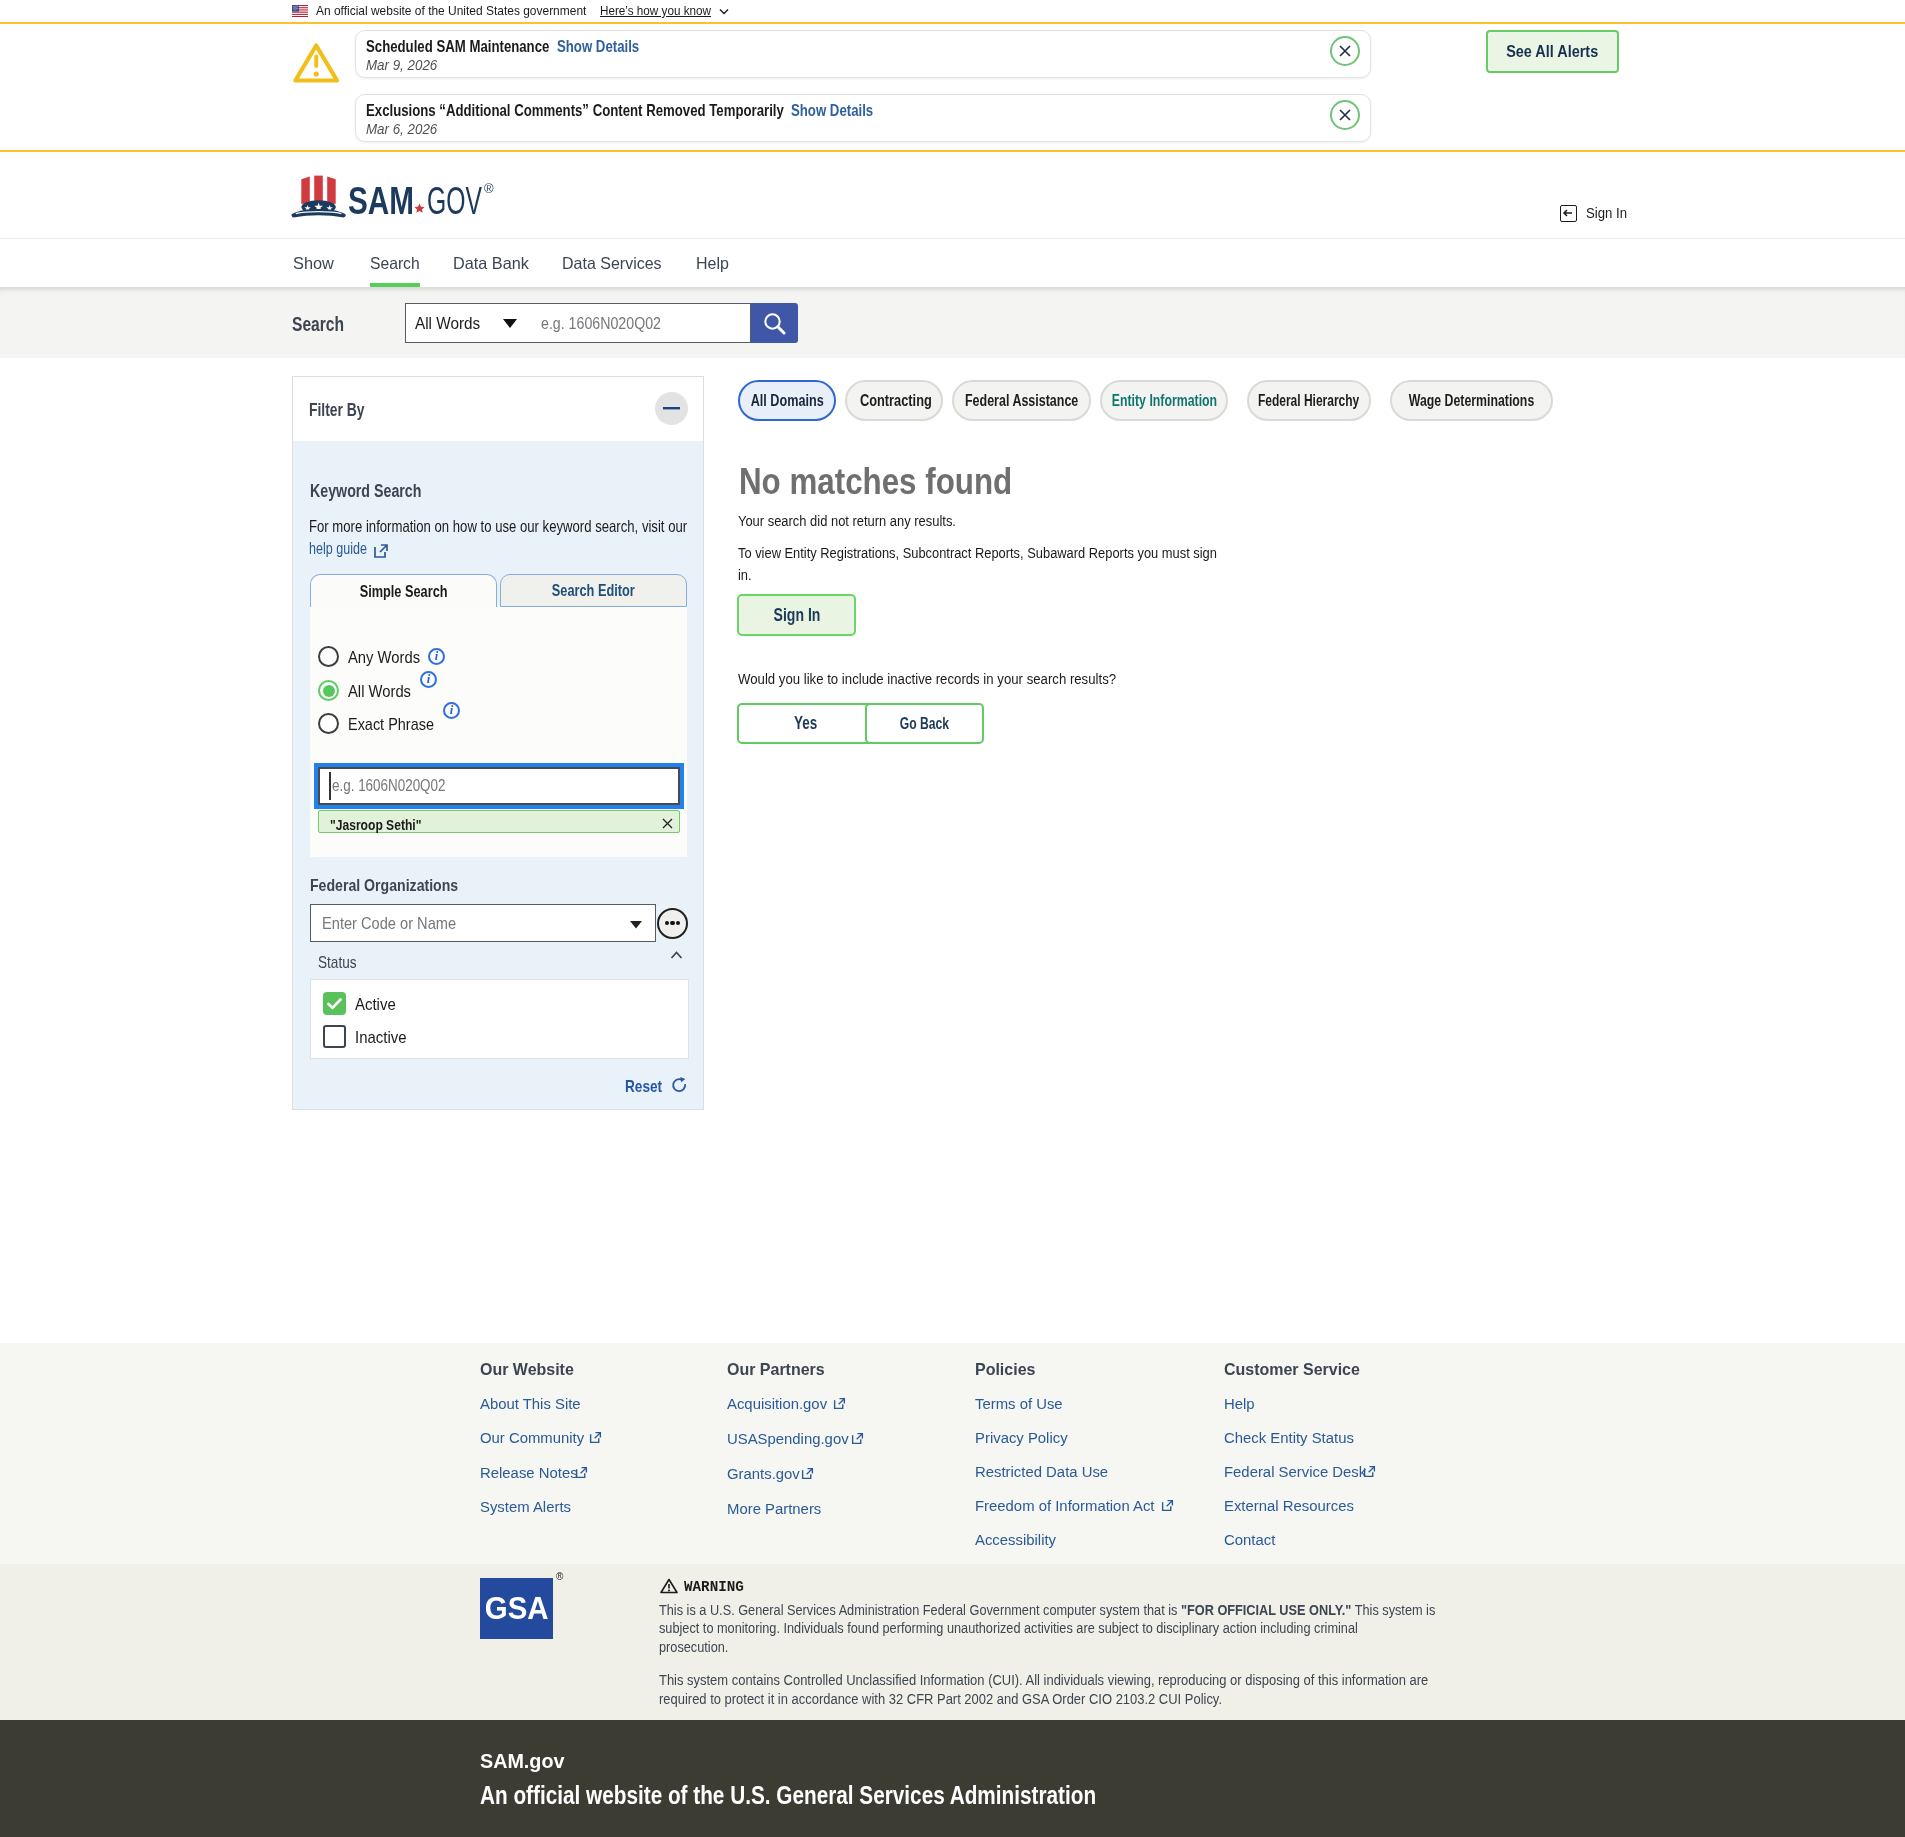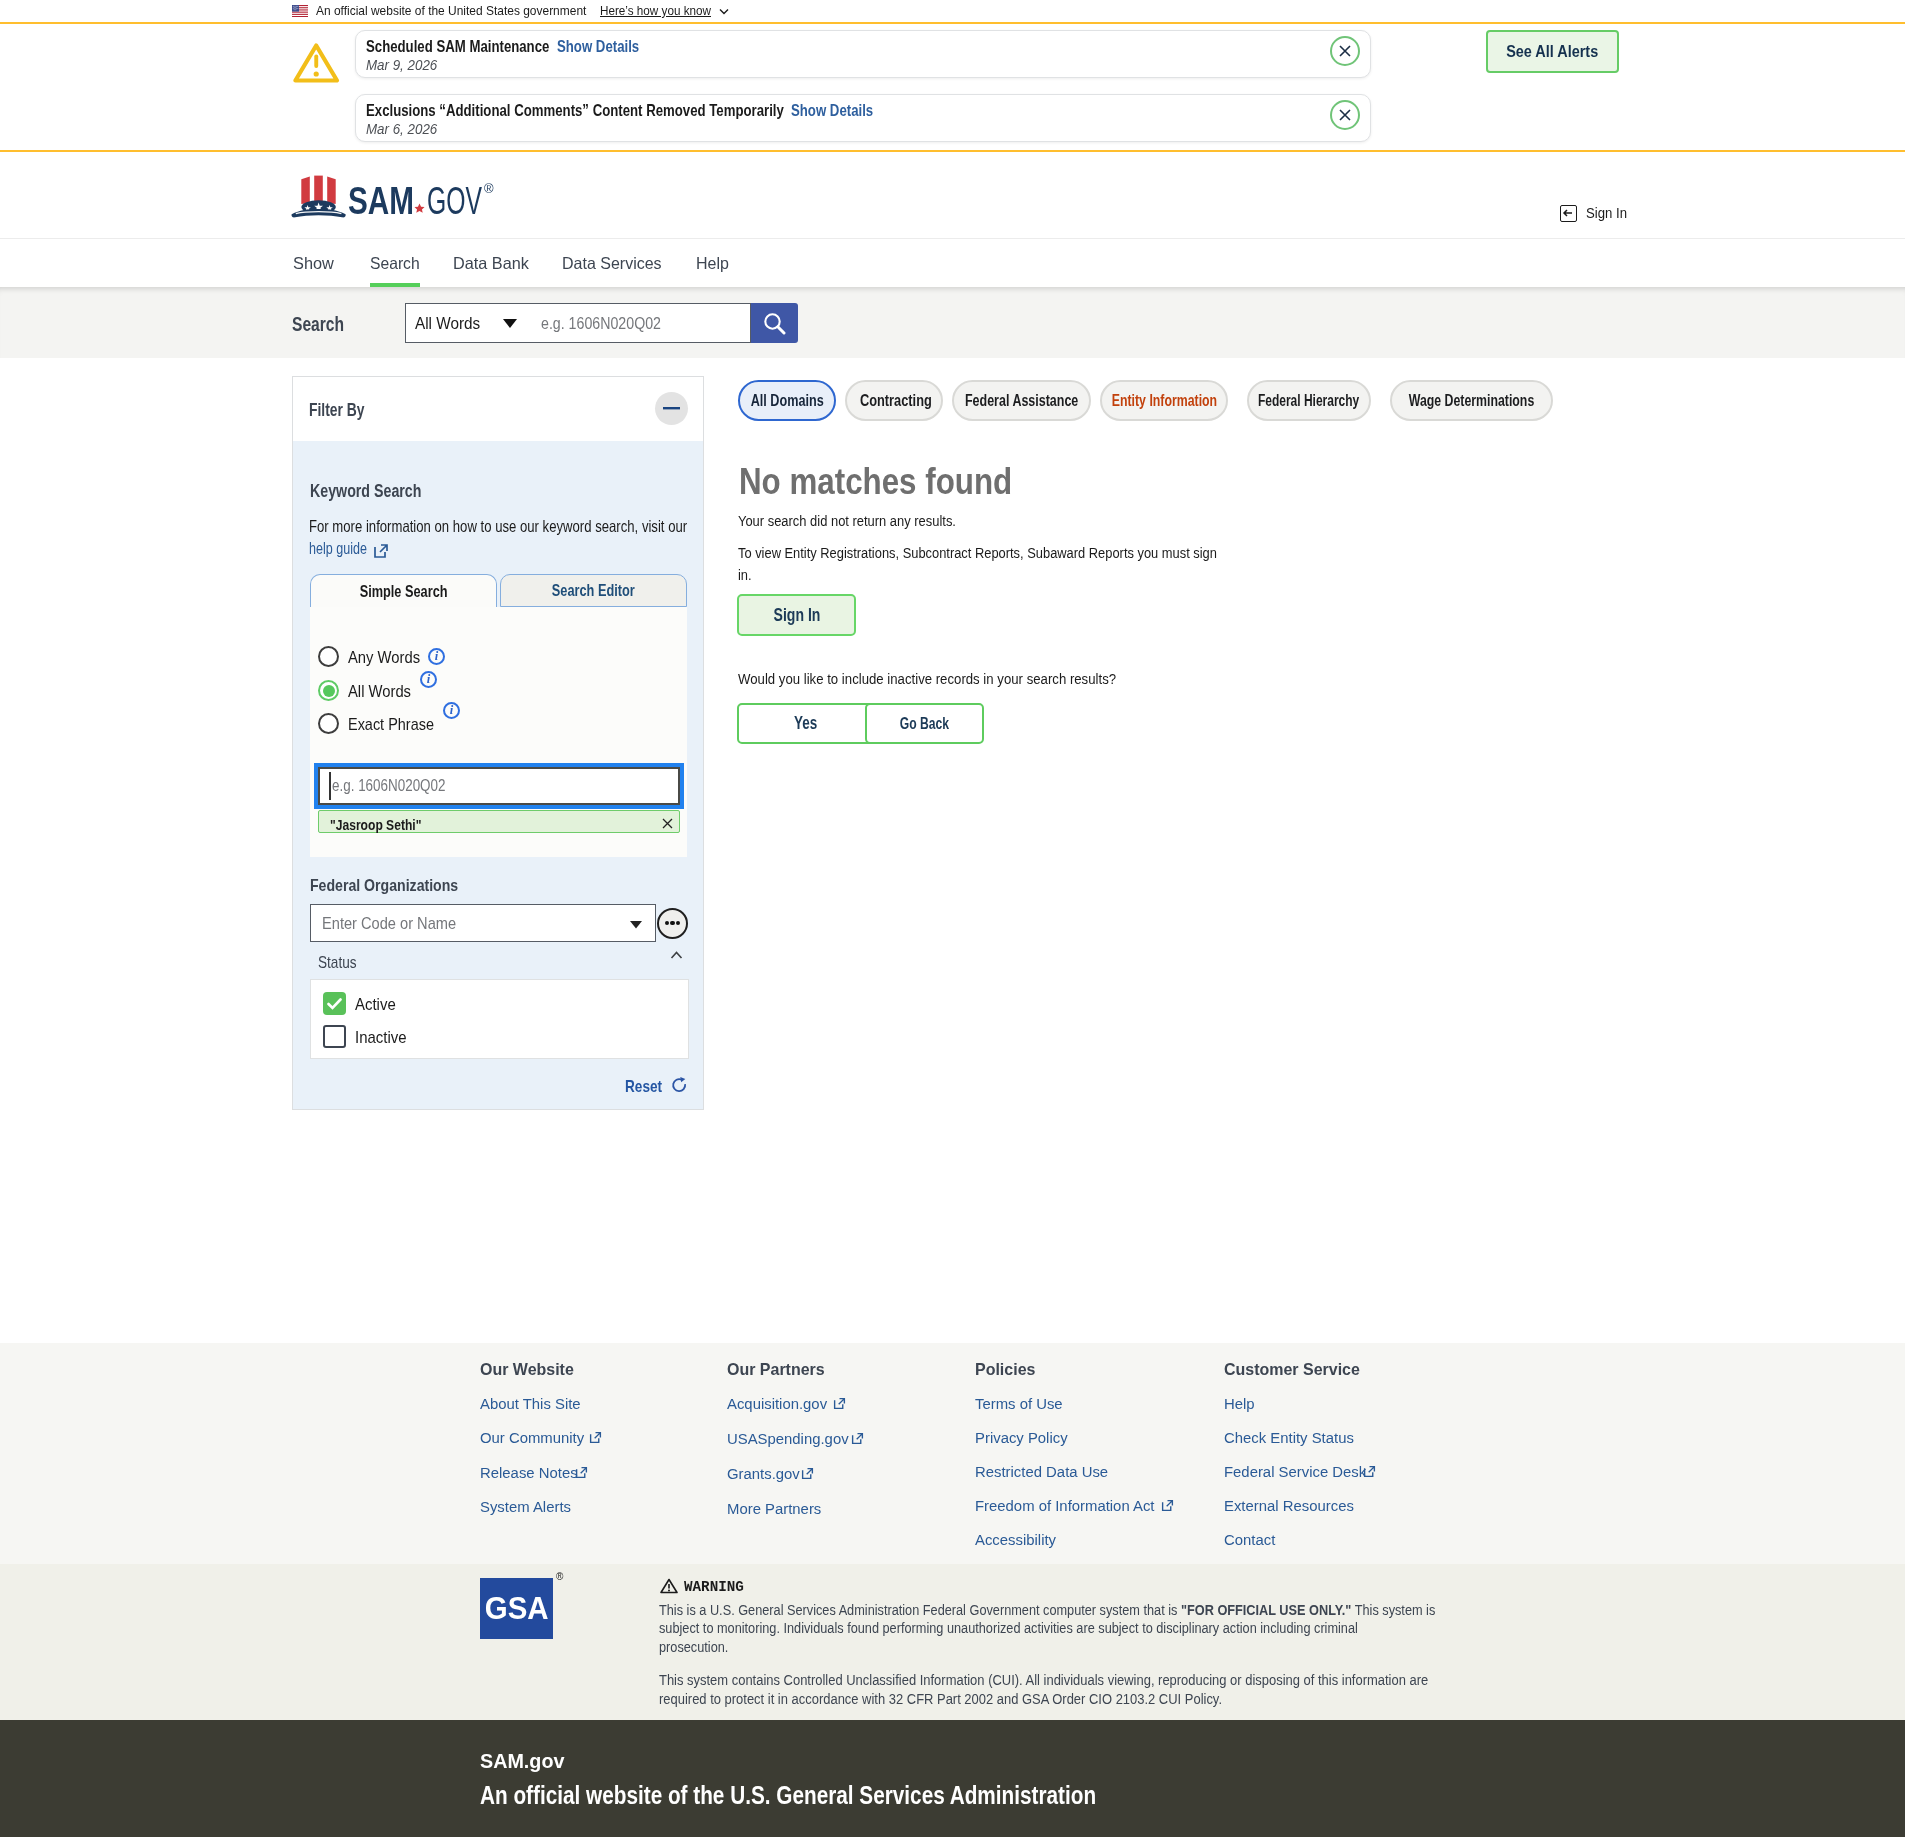--- a/index.html
+++ b/index.html
@@ -208,21 +208,21 @@
 
 <div class="abs" style="left:738px;top:380px;width:98px;height:41px;background:#e8eff9;border:2px solid #2e67d0;border-radius:21px;display:flex;align-items:center;justify-content:center;font-size:16px;font-weight:bold;color:#17263a;">
     <span class="c" style="--sx:.79;">All Domains</span>
   </div>
 <div class="abs" style="left:845px;top:380px;width:98px;height:41px;background:#f3f3f1;border:2px solid #d9d9d6;border-radius:21px;display:flex;align-items:center;justify-content:flex-end;font-size:16px;font-weight:bold;color:#1c1d1f;">
     <span class="c" style="--sx:.80;">Contracting</span>
   </div>
 <div class="abs" style="left:952px;top:380px;width:139px;height:41px;background:#f3f3f1;border:2px solid #d9d9d6;border-radius:21px;display:flex;align-items:center;justify-content:center;font-size:16px;font-weight:bold;color:#1c1d1f;">
     <span class="c" style="--sx:.78;">Federal Assistance</span>
   </div>
-<div class="abs" style="left:1100px;top:380px;width:128px;height:41px;background:#f3f3f1;border:2px solid #d9d9d6;border-radius:21px;display:flex;align-items:center;justify-content:center;font-size:16px;font-weight:bold;color:#c2410c;">
+<div class="abs" style="left:1100px;top:380px;width:128px;height:41px;background:#f3f3f1;border:2px solid #d9d9d6;border-radius:21px;display:flex;align-items:center;justify-content:center;font-size:16px;font-weight:bold;color:#0f766e;">
     <span class="c" style="--sx:.77;">Entity Information</span>
   </div>
 <div class="abs" style="left:1247px;top:380px;width:124px;height:41px;background:#f3f3f1;border:2px solid #d9d9d6;border-radius:21px;display:flex;align-items:center;justify-content:center;font-size:16px;font-weight:bold;color:#1c1d1f;">
     <span class="c" style="--sx:.75;">Federal Hierarchy</span>
   </div>
 <div class="abs" style="left:1390px;top:380px;width:163px;height:41px;background:#f3f3f1;border:2px solid #d9d9d6;border-radius:21px;display:flex;align-items:center;justify-content:center;font-size:16px;font-weight:bold;color:#1c1d1f;">
     <span class="c" style="--sx:.77;">Wage Determinations</span>
   </div>
 
 <div class="t" style="left:739px;top:461px;font-size:36px;font-weight:bold;color:#6f6f6f;--sx:.87;">No matches found</div>

